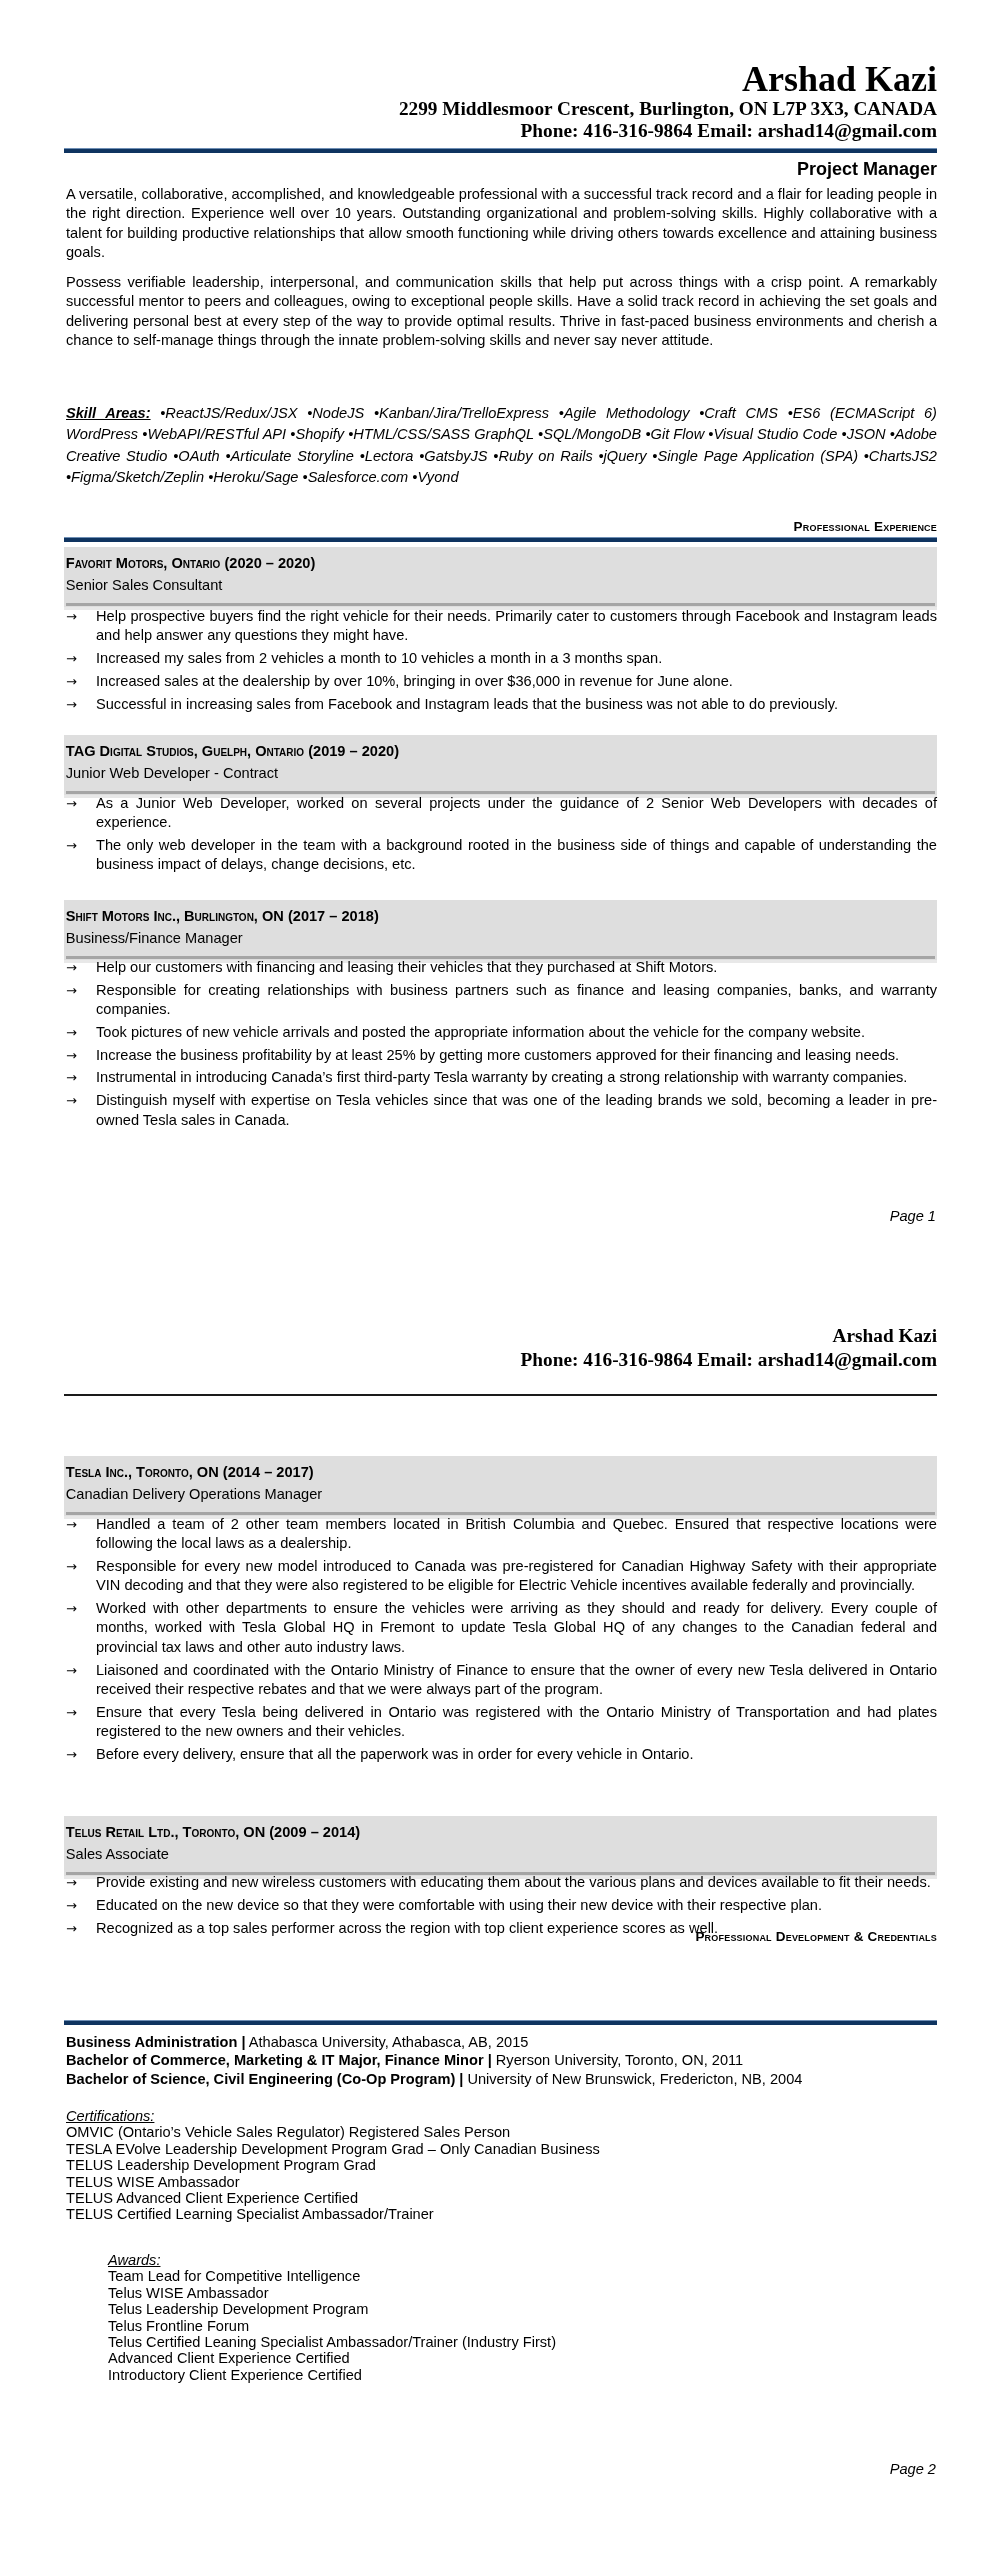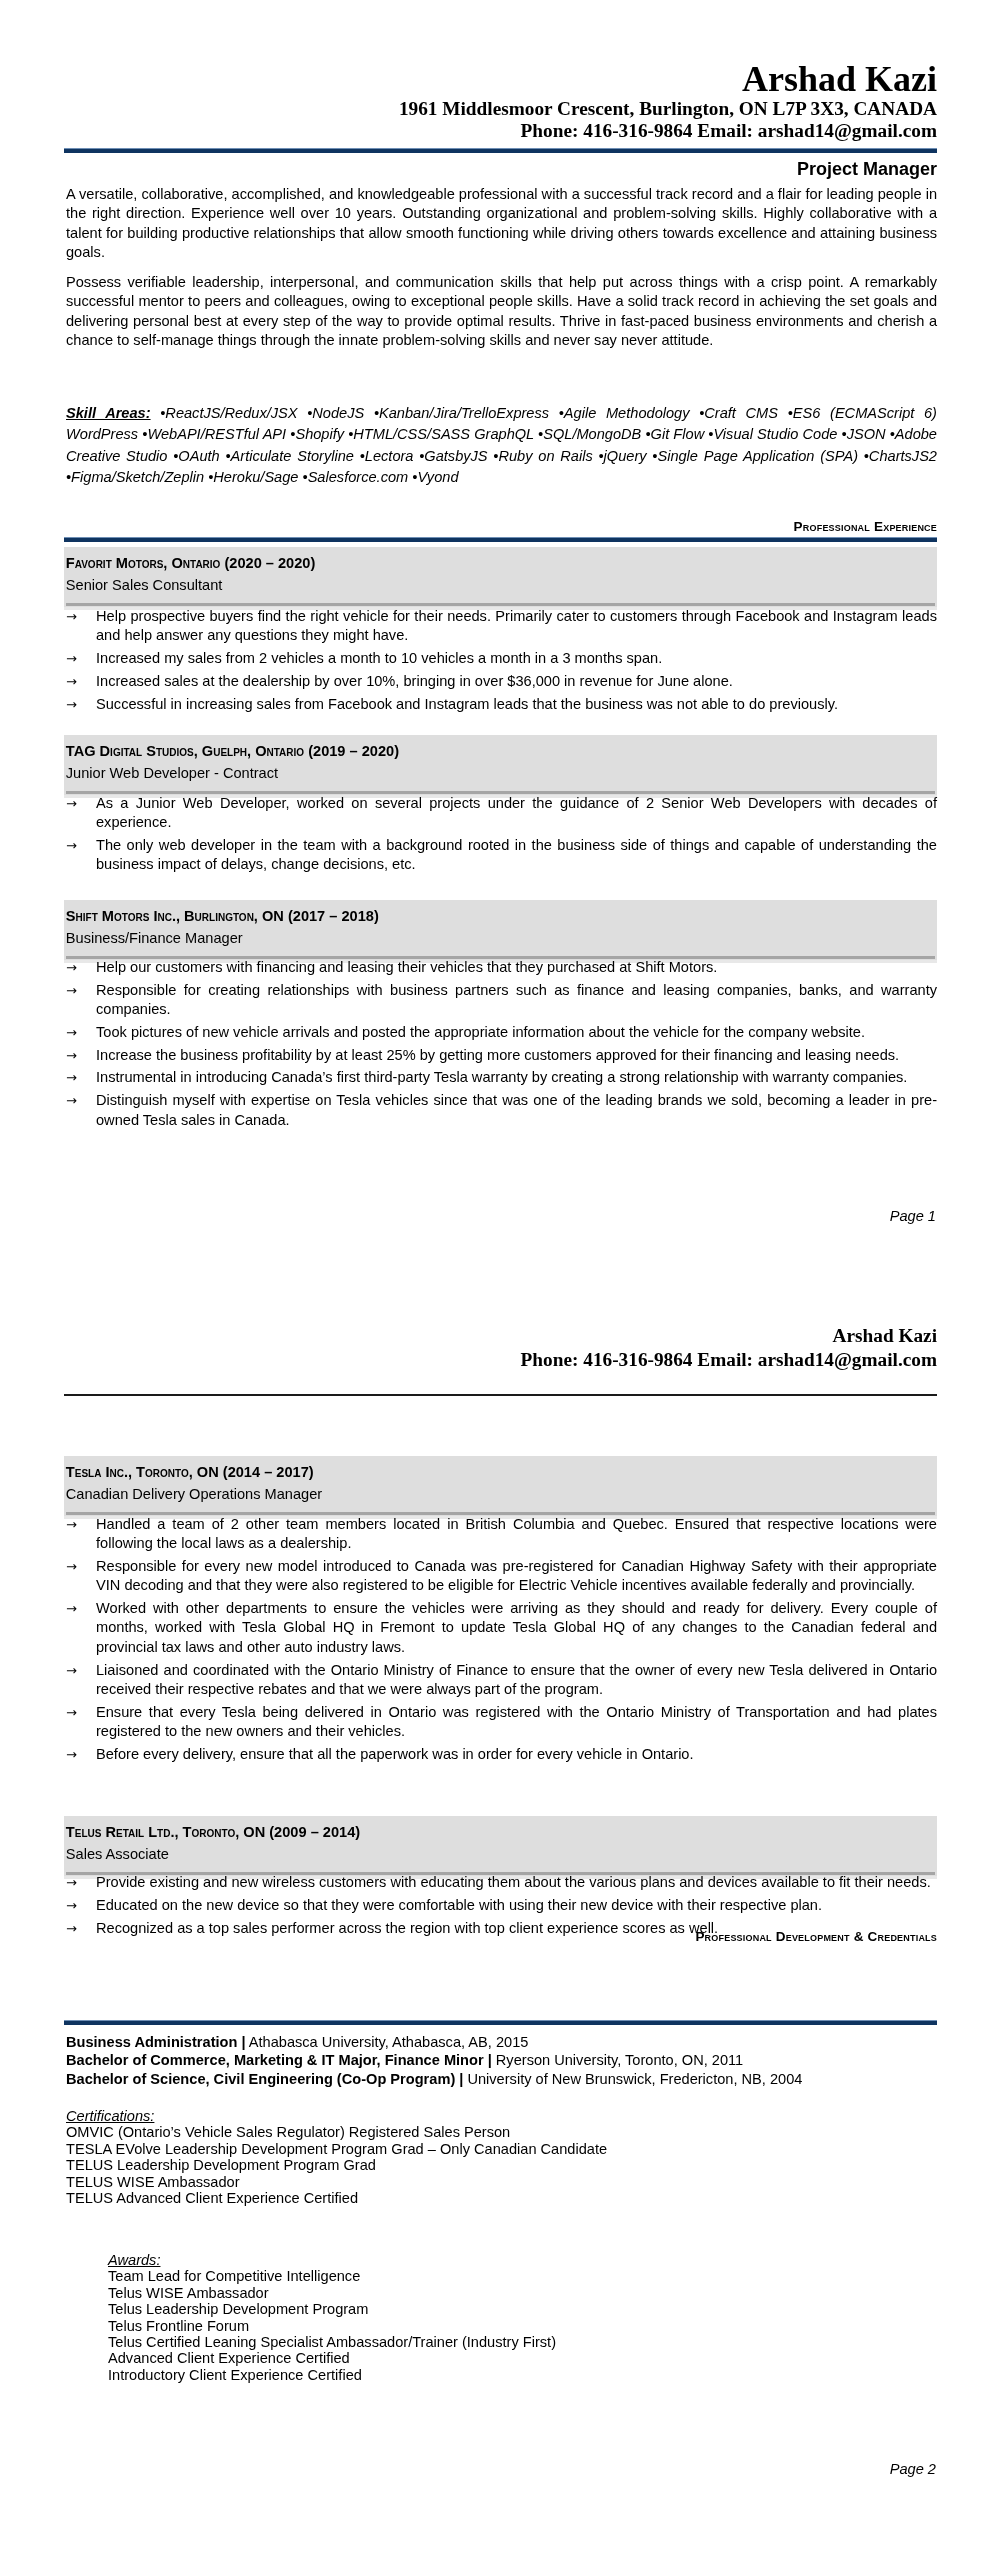--- a/index.html
+++ b/index.html
@@ -33,21 +33,21 @@
   .edu { position: absolute; left: 66px; width: 871px; font-size: 14.6px; line-height: 18.4px; }
   .edu b { font-weight: bold; }
   .list-head { font-style: italic; text-decoration: underline; }
   .plain-list { position: absolute; left: 66px; width: 871px; font-size: 14.6px; line-height: 16.4px; }
   .plain-list div { margin: 0; }
 </style>
 </head>
 <body>
 
 <div class="abs center serif name1">Arshad Kazi</div>
-<div class="abs center serif addr">1961 Middlesmoor Crescent, Burlington, ON L7P 3X3, CANADA</div>
+<div class="abs center serif addr">2299 Middlesmoor Crescent, Burlington, ON L7P 3X3, CANADA</div>
 <div class="abs center serif phone1">Phone: 416-316-9864 Email: arshad14@gmail.com</div>
 <div class="rule-blue" style="top:148px;"></div>
 
 <div class="abs center sans objective">Project Manager</div>
 
 <div class="para sans" style="top:185px;">A versatile, collaborative, accomplished, and knowledgeable professional with a successful track record and a flair for leading people in the right direction. Experience well over 10 years. Outstanding organizational and problem-solving skills. Highly collaborative with a talent for building productive relationships that allow smooth functioning while driving others towards excellence and attaining business goals.</div>
 <div class="para sans" style="top:273px;">Possess verifiable leadership, interpersonal, and communication skills that help put across things with a crisp point. A remarkably successful mentor to peers and colleagues, owing to exceptional people skills. Have a solid track record in achieving the set goals and delivering personal best at every step of the way to provide optimal results. Thrive in fast-paced business environments and cherish a chance to self-manage things through the innate problem-solving skills and never say never attitude.</div>
 
 <div class="skills sans" style="top:403px;">
   <span class="label">Skill Areas:</span>
@@ -144,24 +144,25 @@
 
 <div class="edu sans" style="top:2033px;">
   <div><b>Business Administration |</b><span> Athabasca University, Athabasca, AB, 2015</span></div>
   <div><b>Bachelor of Commerce, Marketing &amp; IT Major, Finance Minor |</b><span> Ryerson University, Toronto, ON, 2011</span></div>
   <div><b>Bachelor of Science, Civil Engineering (Co-Op Program) |</b><span> University of New Brunswick, Fredericton, NB, 2004</span></div>
 </div>
 
 <div class="plain-list sans" style="top:2108px;">
   <div class="list-head">Certifications:</div>
   <div>OMVIC (Ontario’s Vehicle Sales Regulator) Registered Sales Person</div>
-  <div>TESLA EVolve Leadership Development Program Grad – Only Canadian Candidate</div>
+  <div>TESLA EVolve Leadership Development Program Grad – Only Canadian Business</div>
   <div>TELUS Leadership Development Program Grad</div>
   <div>TELUS WISE Ambassador</div>
   <div>TELUS Advanced Client Experience Certified</div>
+  <div>TELUS Certified Learning Specialist Ambassador/Trainer</div>
 </div>
 
 <div class="plain-list sans" style="top:2252px;margin-left:42px;">
   <div class="list-head">Awards:</div>
   <div>Team Lead for Competitive Intelligence</div>
   <div>Telus WISE Ambassador</div>
   <div>Telus Leadership Development Program</div>
   <div>Telus Frontline Forum</div>
   <div>Telus Certified Leaning Specialist Ambassador/Trainer (Industry First)</div>
   <div>Advanced Client Experience Certified</div>

